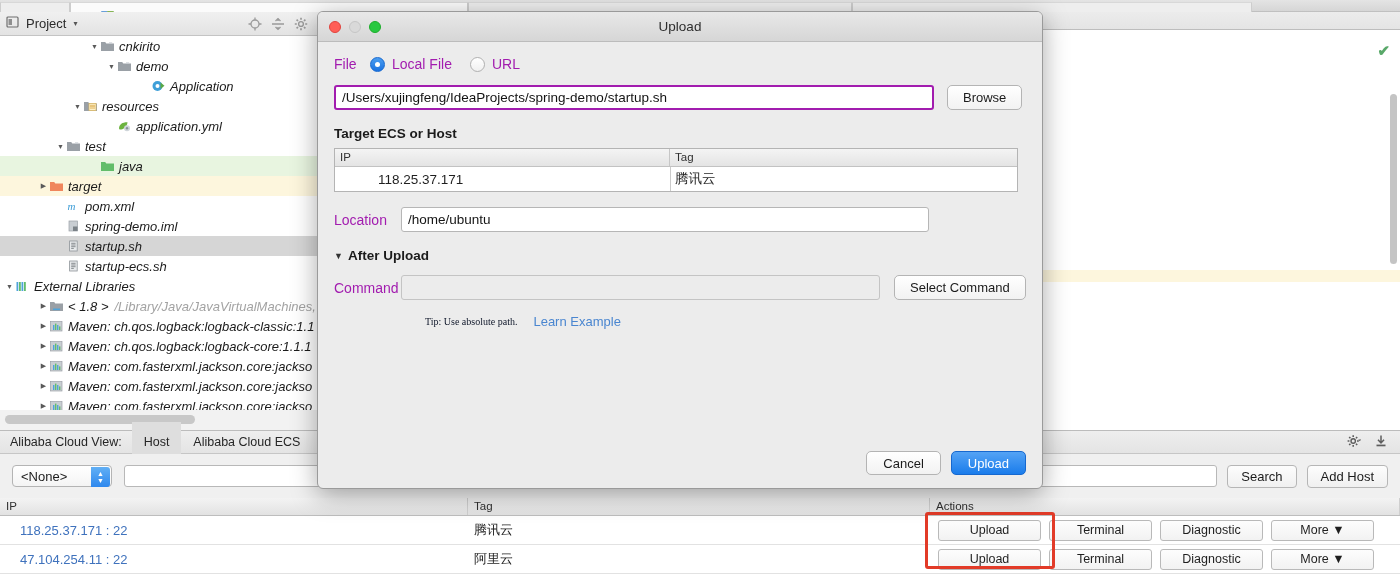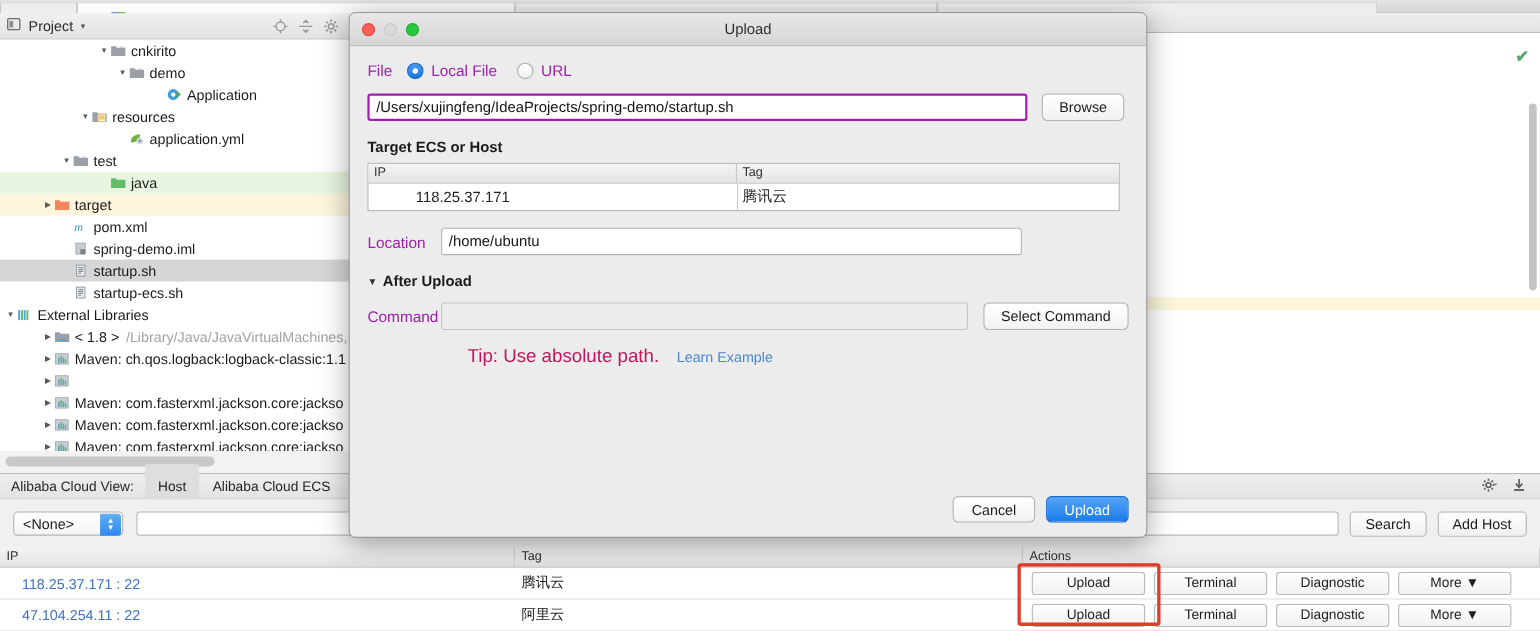--- a/index.html
+++ b/index.html
@@ -45,21 +45,21 @@
   .tree {
     position: absolute; left: 0; top: 36px; width: 318px; height: 374px;
     background: #ffffff; overflow: hidden;
   }
   .trow { position: relative; height: 20px; display: flex; align-items: center; white-space: nowrap; font-size: 13px; }
   .trow.sel-green { background: #e8f5e0; }
   .trow.sel-yellow { background: #fdf6dd; }
   .trow.sel-gray { background: #d6d6d6; }
   .tw { display:inline-block; width:11px; text-align:center; font-size:7px; color:#5a5a5a; flex:0 0 auto;}
   .ticon { width: 15px; height: 14px; margin-right: 4px; flex:0 0 auto; }
-  .tlabel { color: #1b1b1b; }
+  .tlabel { color: #1b1b1b; font-style: italic; }
   .tlabel.dim { color: #a3a3a3; text-align: right; }
 
   
   .tree-hscroll {
     position: absolute; left: 5px; top: 415px; width: 190px; height: 9px;
     background: #c8c8c8; border-radius: 5px;
   }
 
   
   .editor-area {
@@ -203,21 +203,21 @@
 
   .mini-table { border: 1px solid #b4b4b4; background: #fff; }
   .mt-head { display:flex; height:18px; background: linear-gradient(#f4f4f4,#e4e4e4); border-bottom:1px solid #c2c2c2; font-size: 11.5px;}
   .mt-head > div { padding-left: 5px; line-height: 17px; color:#303030; }
   .mt-row { display:flex; height: 24px; align-items:center; font-size: 13.5px; }
   .mt-row > div { padding-left: 5px; }
   .mt-sep { position:absolute; top:0; bottom:0; width:1px; background:#cbcbcb; }
 
   .disclosure { font-size: 9px; color:#333; margin-right: 5px; }
 
-  .tip { font-size: 17px; color:#be185d; }
+  .tip { font-size: 10px; color:#0f172a;font-family:Liberation Serif, serif; }
   .link { font-size: 13px; color:#4a86d0; }
 
   .dlg-footer { position:absolute; right: 16px; bottom: 14px; display:flex; gap: 10px; }
   .dbtn {
     height: 24px; padding: 0 16px; border-radius: 5px;
     font-size: 13px; display:flex; align-items:center; justify-content:center;
     border: 1px solid #b4b4b4; background: linear-gradient(#ffffff,#f2f2f2); color:#1b1b1b;
   }
   .dbtn.primary { background: linear-gradient(#54a3f5, #1a7ceb); border-color:#1668cf; color:#ffffff; }
 </style>
@@ -437,20 +437,21 @@
         <span class="tw">▶</span>
         <span class="ticon"><svg width="15" height="14" viewBox="0 0 15 14">
             <rect x="1.5" y="2.6" width="11.5" height="9.4" fill="#c9ced3" stroke="#9aa0a6" stroke-width=".7"></rect>
             <g>
               <rect x="4" y="6" width="1.4" height="5" fill="#4fa3d9"></rect>
               <rect x="6" y="4.6" width="1.4" height="6.4" fill="#62bd6a"></rect>
               <rect x="8" y="6" width="1.4" height="5" fill="#4fa3d9"></rect>
               <rect x="10" y="7.4" width="1.4" height="3.6" fill="#62bd6a"></rect>
             </g>
           </svg></span>
+        <span class="tlabel">Maven: ch.qos.logback:logback-core:1.1.1</span>
       </div>
       <div class="trow">
         <span style="display: inline-block; flex: 0 0 auto; width: 38px;"></span>
         <span class="tw">▶</span>
         <span class="ticon"><svg width="15" height="14" viewBox="0 0 15 14">
             <rect x="1.5" y="2.6" width="11.5" height="9.4" fill="#c9ced3" stroke="#9aa0a6" stroke-width=".7"></rect>
             <g>
               <rect x="4" y="6" width="1.4" height="5" fill="#4fa3d9"></rect>
               <rect x="6" y="4.6" width="1.4" height="6.4" fill="#62bd6a"></rect>
               <rect x="8" y="6" width="1.4" height="5" fill="#4fa3d9"></rect>

